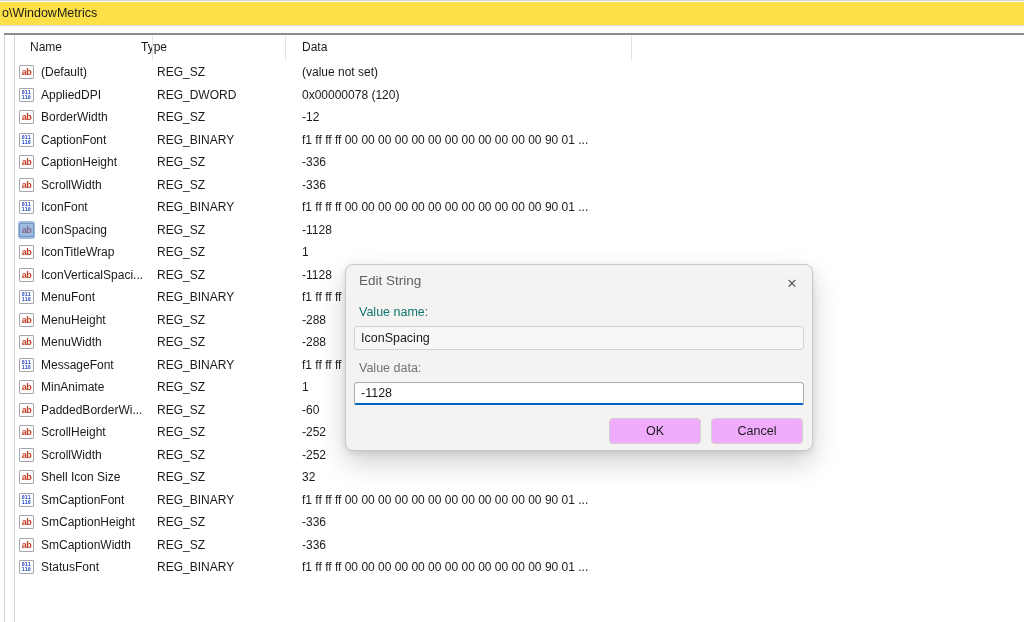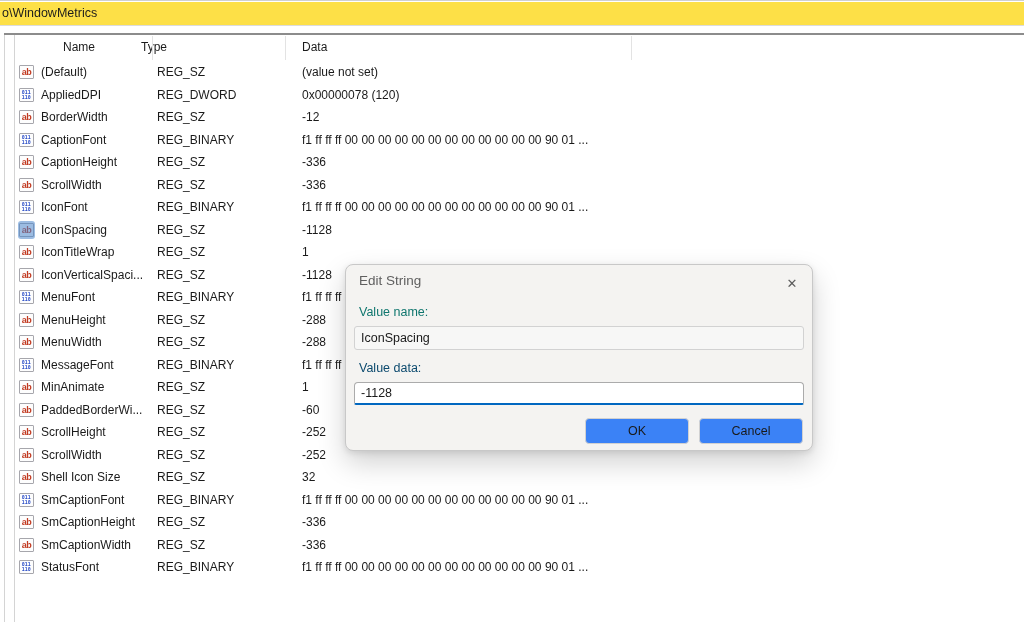--- a/index.html
+++ b/index.html
@@ -16,21 +16,21 @@
   .addressbar-border{position:absolute; left:0; top:24px; width:100%; height:1px; background:#dcdcdc;}
 
   
   .list-top-border{position:absolute; left:4px; right:0; top:32px; height:2px; background:#8c8c8c;}
   .vline-a{position:absolute; left:4px; top:34px; bottom:0; width:1px; background:#d4d4d4;}
   .vline-b{position:absolute; left:14px; top:34px; bottom:0; width:1px; background:#d4d4d4;}
 
   
   .list-header{position:absolute; left:16px; right:0; top:35px; height:24px; background:#fff; font-size:12px;}
   .list-header .col{position:absolute; top:4px; color:#1b1b1b;}
-  .col-name{left:14px;margin-left:33px;} .col-type{left:125px;} .col-data{left:286px;}
+  .col-name{left:14px;} .col-type{left:125px;} .col-data{left:286px;}
   .hsep{position:absolute; top:0; width:1px; height:24px; background:#e3e3e3;}
   .hsep-1{left:136px;} .hsep-2{left:269px;} .hsep-3{left:615px;}
 
   
   .rows{position:absolute; left:16px; right:0; top:60px;}
   .row{display:flex; align-items:center; height:22.5px; padding-left:3px; font-size:12px;}
   .icon-wrap{position:relative; width:15px; height:14px; flex:0 0 15px; margin-right:7px;text-decoration:underline;}
   .icon{position:absolute; inset:0; background:#fdfdfd; border:1px solid #a6a6ac; border-radius:1px;
     display:flex; align-items:center; justify-content:center; overflow:hidden;}
   .icon-string{color:var(--icon-red); font-weight:700; font-size:9px; letter-spacing:-0.5px; font-family:"Liberation Sans",sans-serif;}
@@ -45,27 +45,27 @@
   .dialog{position:absolute; left:345px; top:263px; width:468px; height:187px; background:#f4f3f1;
     border:1px solid #c8c8c8; border-radius:8px;
     box-shadow:0 12px 28px rgba(0,0,0,0.18), 0 2px 6px rgba(0,0,0,0.10); font-size:12.5px;}
   .dlg-title{position:absolute; left:13px; top:8px; font-size:13.5px; color:#5f5f5f;}
   .dlg-close{position:absolute; top:6px; right:8px; width:24px; height:24px; display:flex; align-items:center;
     justify-content:center; color:#5d5d5d; font-size:13px; cursor:default; border-radius:4px;}
   .dlg-label-1{position:absolute; left:13px; top:40px; color:#0f766e;}
   .dlg-input-name{position:absolute; left:8px; right:8px; top:61px; height:24px; background:#f7f7f6;
     border:1px solid #d2d2d2; border-radius:3px; font-size:12.5px; padding:0 6px; color:#1a1a1a;
     font-family:"Liberation Sans","DejaVu Sans",sans-serif;}
-  .dlg-label-2{position:absolute; left:13px; top:96px; color:#0c4a6e;}
+  .dlg-label-2{position:absolute; left:13px; top:96px; color:#737373;}
   .dlg-input-data{position:absolute; left:8px; right:8px; top:117px; height:23px; background:#ffffff;
     border:1px solid #ababab; border-bottom:2px solid var(--accent); border-radius:4px 4px 2px 2px;
     font-size:12.5px; padding:0 6px; color:#1a1a1a; outline:none;
     font-family:"Liberation Sans","DejaVu Sans",sans-serif;}
   .dlg-buttons{position:absolute; top:153px; right:9px; display:flex; gap:10px;}
-  .dlg-btn{width:104px; height:26px; background:#3b82f6; border:1px solid #d1d1d1; border-radius:4px;
+  .dlg-btn{width:92px; height:26px; background:#f0abfc; border:1px solid #d1d1d1; border-radius:4px;
     font-size:12.5px; color:#1a1a1a; font-family:"Liberation Sans","DejaVu Sans",sans-serif;}
 </style>
 </head>
 <body>
 
 <div class="screen">
 
   <div class="addressbar">
     <span>o\WindowMetrics</span>
   </div>

